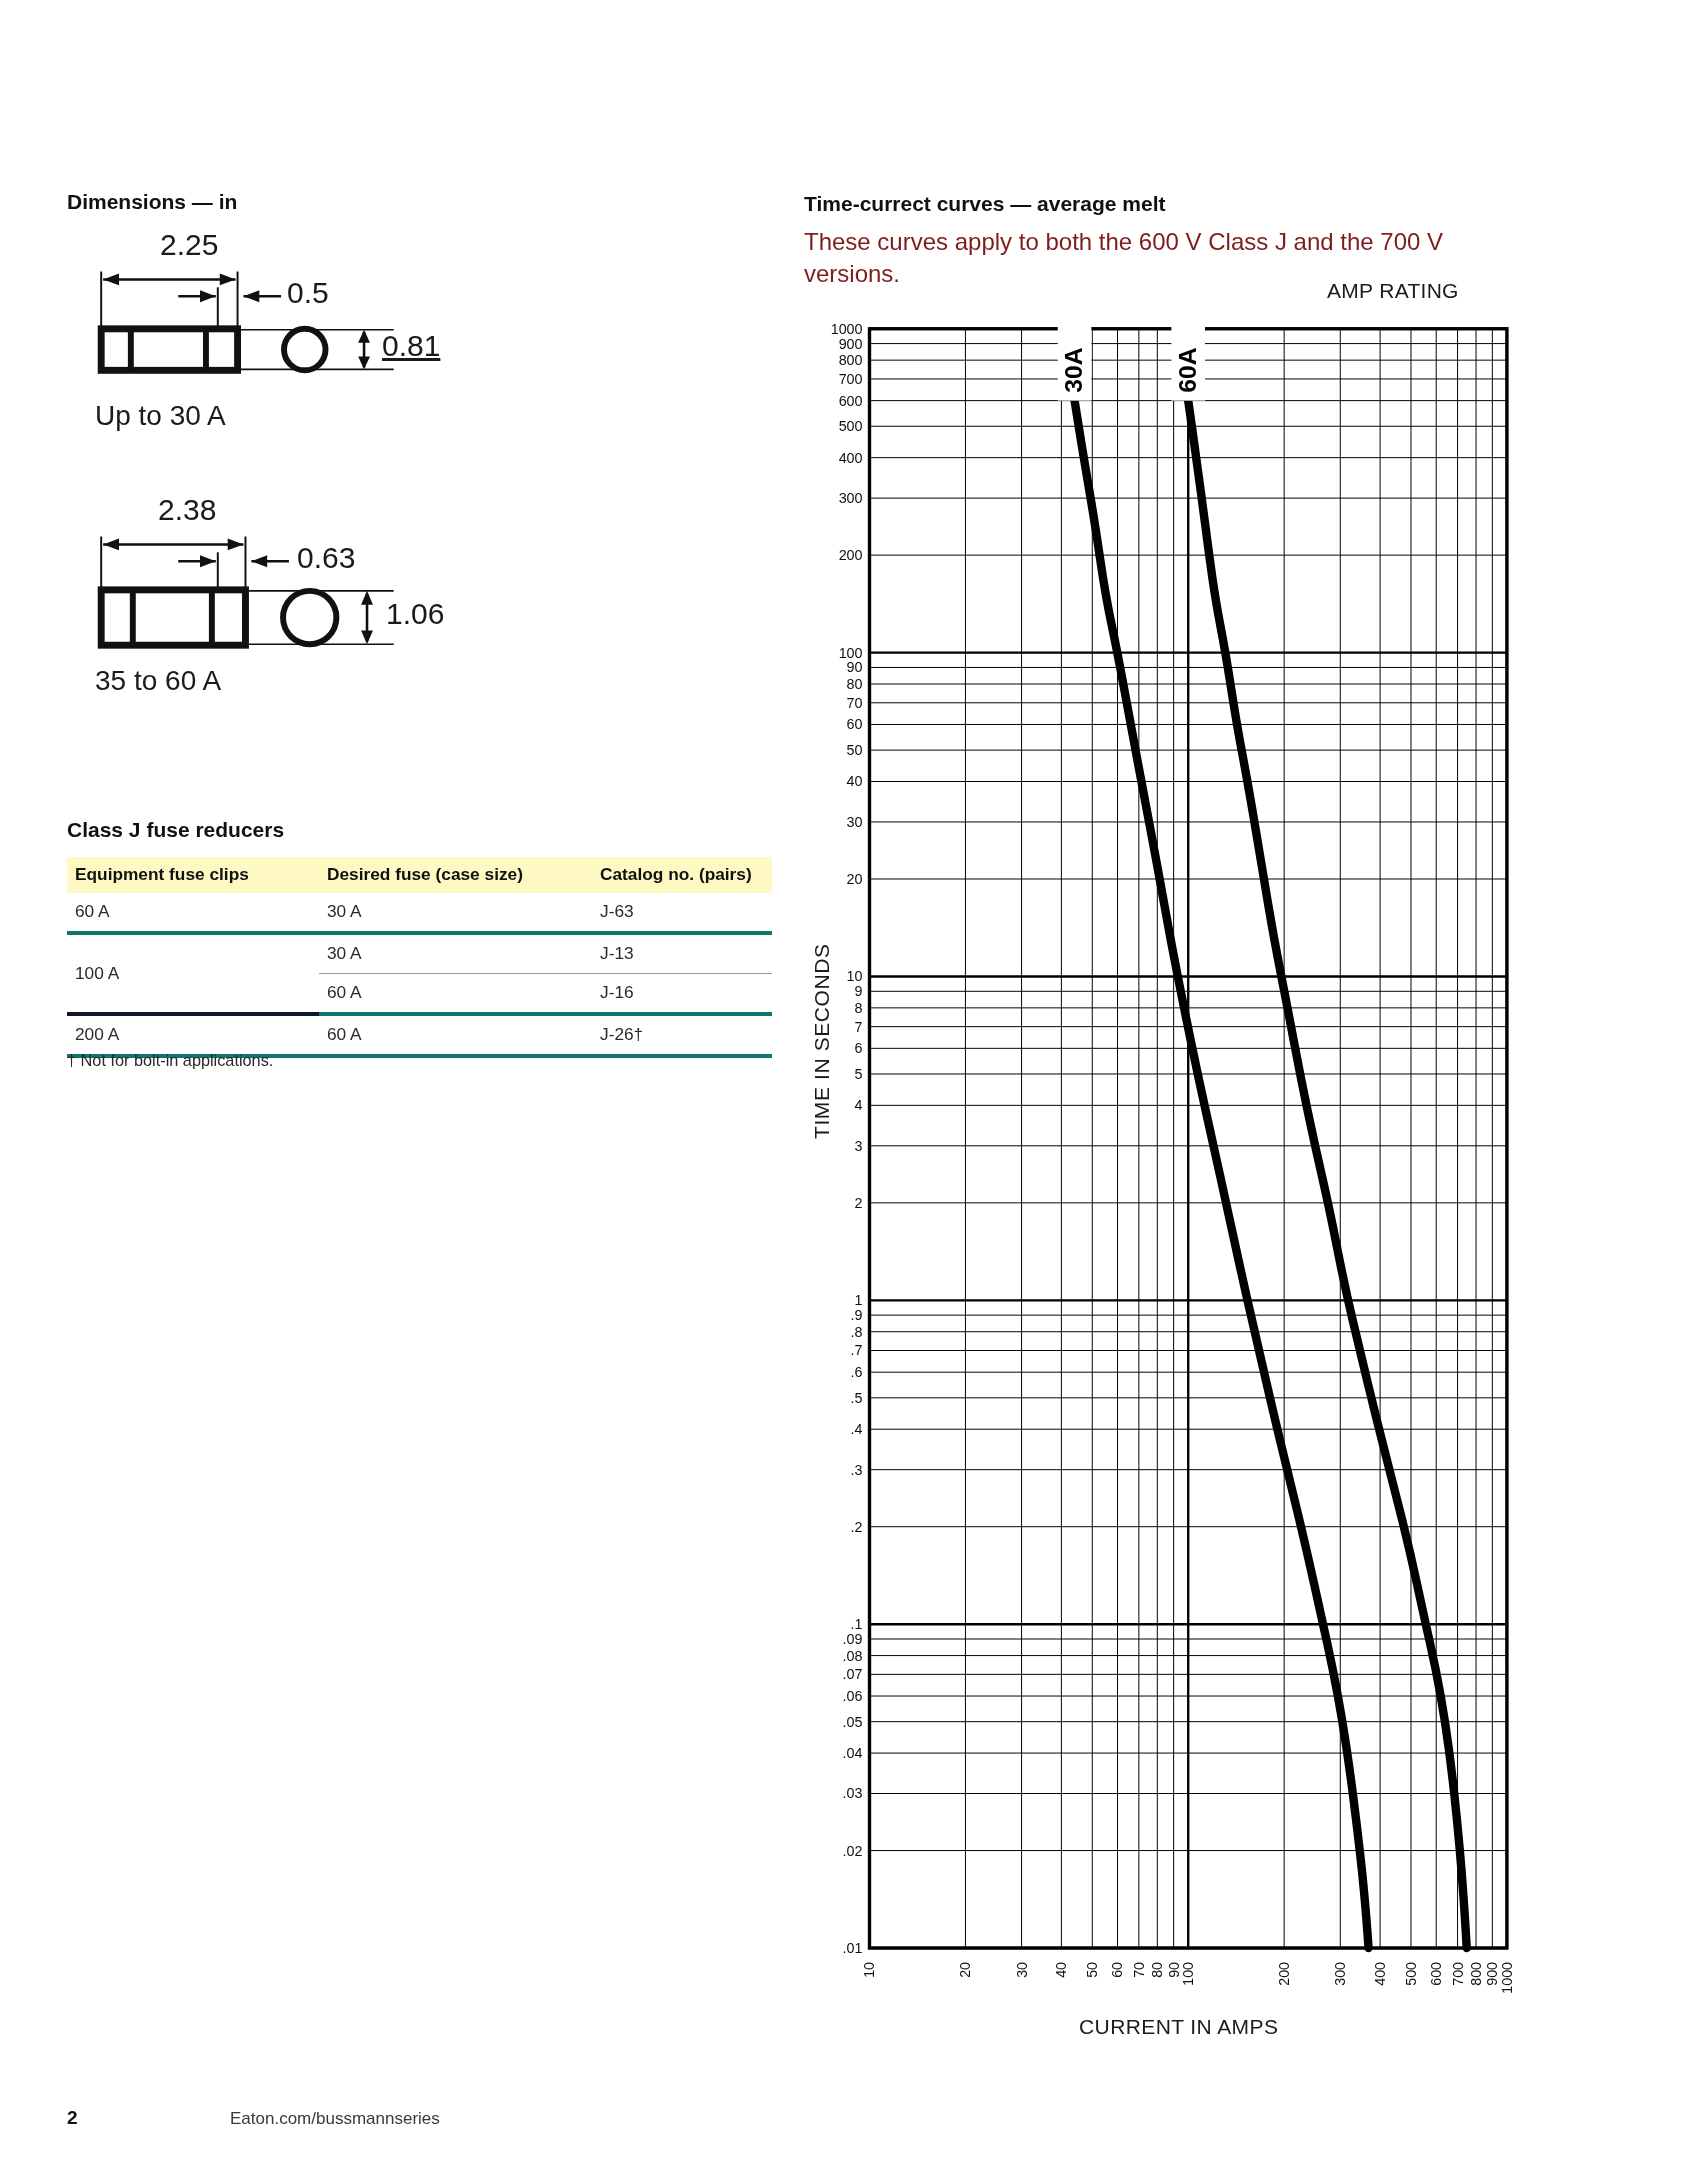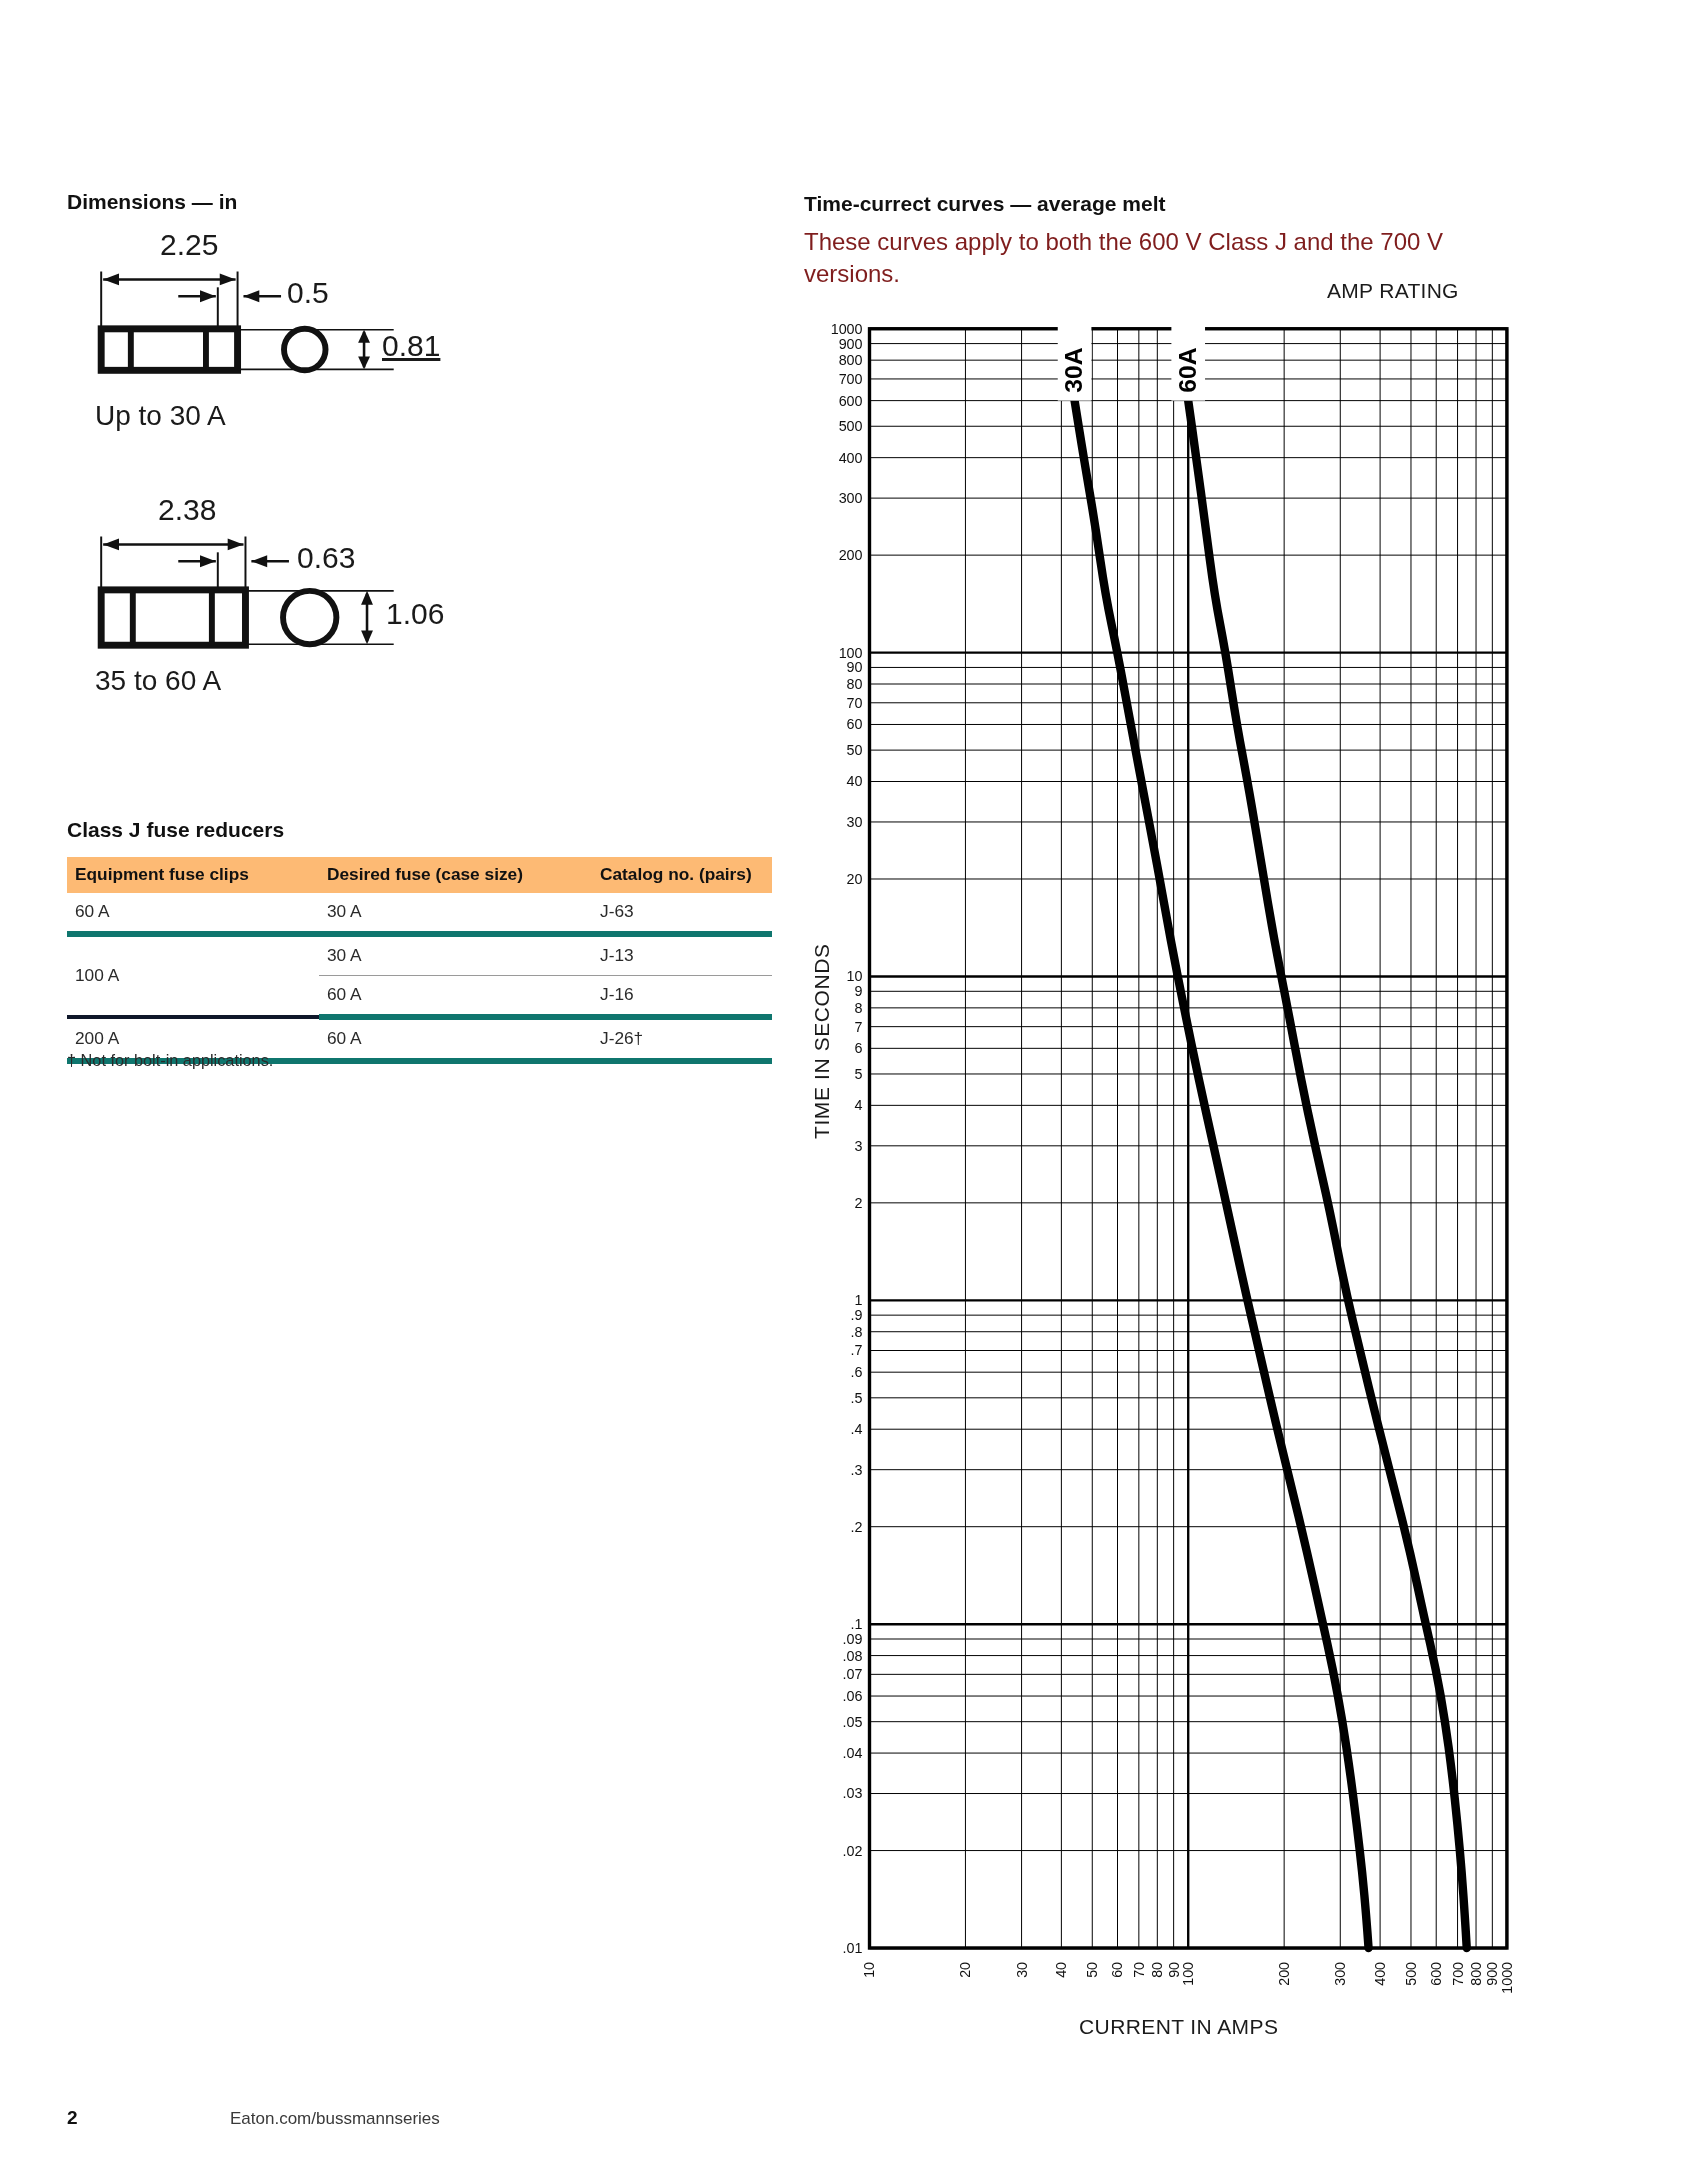--- a/index.html
+++ b/index.html
@@ -25,30 +25,30 @@
   .fuse-caption{font-size:28px;color:#1b1b1b;white-space:nowrap;}
 
   
   .dw{position:relative;}
   .dw svg{display:block;}
 
   
   .red-title{position:absolute;left:67px;top:818px;}
   .red-table{position:absolute;left:67px;top:857px;width:705px;border-collapse:collapse;}
   .red-table th{
-    background:#fdba74;color:#111;font-size:17.3px;font-weight:700;
+    background:#fef9c3;color:#111;font-size:17.3px;font-weight:700;
     text-align:left;padding:7px 8px 8px 8px;white-space:nowrap;
   }
   .red-table td{
     font-size:17.3px;color:#2a2a2a;padding:8px 8px 9px 8px;vertical-align:middle;
     white-space:nowrap;
   }
   .red-table td.c0{width:236px;}
   .red-table td.c1{width:257px;}
-  .b-thick{border-bottom:6px solid #0f766e;}
+  .b-thick{border-bottom:4px solid #0f766e;}
   .b-thin{border-bottom:1px solid #9a9a9a;}
   .no-b{border-bottom:none;}
   .footnote{position:absolute;left:67px;top:1051px;font-size:16.3px;color:#2a2a2a;}
 
   
   .tc-title{position:absolute;left:804px;top:192px;}
   .tc-desc{position:absolute;left:804px;top:226px;width:653px;font-size:24px;line-height:1.32;color:#7f1d1d;}
   .amp-rating{position:absolute;left:1327px;top:279px;font-size:21px;letter-spacing:0.3px;color:#1b1b1b;}
 
   

